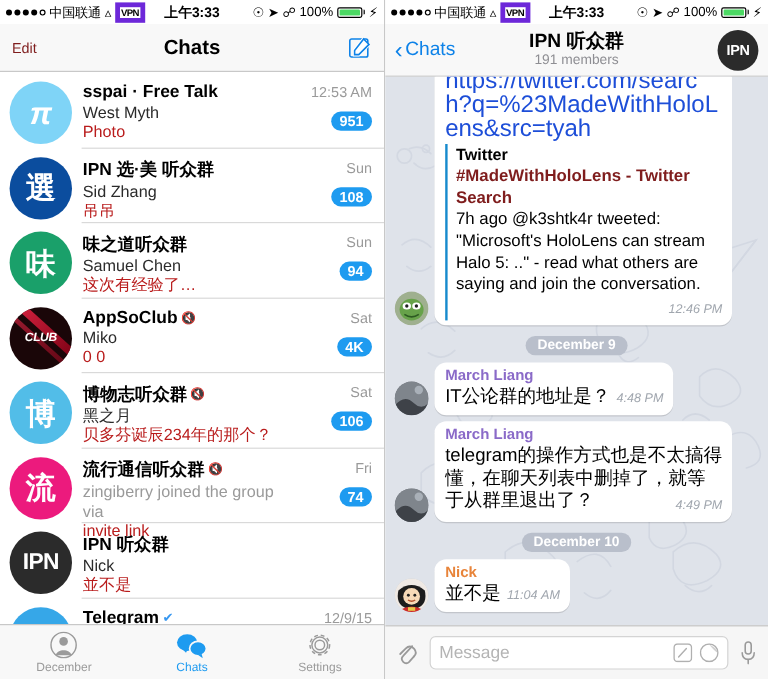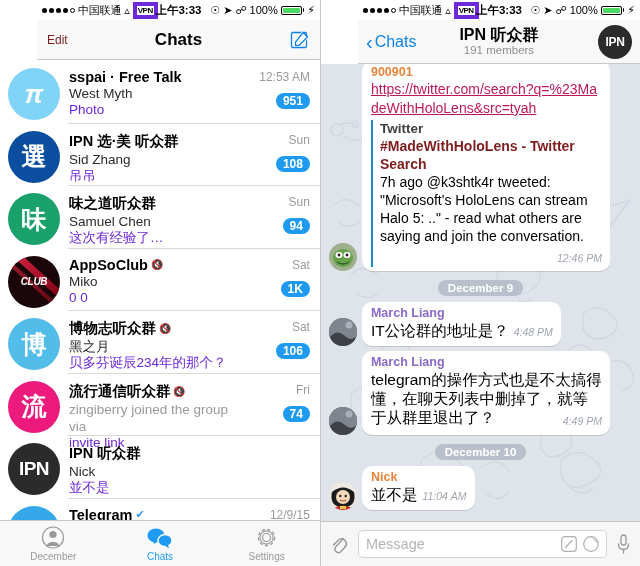--- a/index.html
+++ b/index.html
@@ -1,19 +1,19 @@
 <!DOCTYPE html>
 <html><head>
 <meta charset="utf-8">
 <style>
   * { box-sizing: border-box; margin:0; padding:0; }
   html,body { width:640px; height:566px; overflow:hidden; background:#fff;
     font-family:"Liberation Sans","DejaVu Sans",sans-serif; }
   .screen { display:flex; width:640px; height:566px; }
-  .pane { width:352px; height:566px; position:relative; overflow:hidden; background:#fff;padding-left:37px; }
+  .pane { width:352px; height:566px; position:relative; overflow:hidden; background:#fff; }
   .pane.right { border-left:1px solid #c8c8c8; }
 
   
   .statusbar { height:20px; display:flex; align-items:center; padding:0 5px;
     font-size:11px; color:#000; background:#fff; position:relative; }
   .sb-left { display:flex; align-items:center; gap:3px; }
   .dots { display:flex; align-items:center; gap:2px; }
   .dot { width:5px; height:5px; border-radius:50%; background:#000; display:block; }
   .dot.hollow { background:#fff; border:1px solid #000; width:5px; height:5px; }
   .carrier { font-size:11px; letter-spacing:-0.2px; }
@@ -61,21 +61,21 @@
     opacity:.85; }
   .club-streak.b { top:30px; height:4px; opacity:.55; }
   .club-text { position:relative; z-index:2; font-size:10px; font-style:italic;
     font-weight:bold; letter-spacing:-0.3px; }
   .chat-body { flex:1; min-width:0; padding-top:1px; }
   .chat-title { font-size:14.5px; font-weight:bold; color:#000; white-space:nowrap;
     overflow:hidden; text-overflow:ellipsis; display:flex; align-items:center; gap:3px; }
   .mute { color:#9a9a9a; font-size:10px; }
   .verified { color:#3797f0; font-size:11px; }
   .chat-sender { font-size:13.5px; color:#2b2b2b; line-height:17px; }
-  .chat-msg { font-size:13.5px; color:#6d28d9; line-height:16px; overflow:hidden;
+  .chat-msg { font-size:13.5px; color:#b91c1c; line-height:16px; overflow:hidden;
     max-height:33px; }
   .chat-meta { width:62px; flex:none; text-align:right; padding-top:2px; }
   .chat-time { font-size:12px; color:#9a9a9a; display:block; }
   .badge { display:inline-block; background:#1e9bf0; color:#fff; font-size:12px;
     font-weight:bold; border-radius:10px; padding:1px 7px; margin-top:9px; min-width:26px; }
 
   
   .tabbar { position:absolute; bottom:0; left:0; right:0; height:46px; background:#f8f8f8;
     border-top:1px solid #c8c8c8; display:flex; }
   .tab { flex:1; display:flex; flex-direction:column; align-items:center;
@@ -104,27 +104,27 @@
   .daysep span { background:#b9bfcb; color:#fff; font-size:11.5px; font-weight:bold;
     border-radius:9px; padding:2px 10px; display:inline-block; }
   .msgrow { display:flex; align-items:flex-end; margin-bottom:5px; }
   .mav { width:28px; height:28px; border-radius:50%; flex:none; margin-right:5px;
     overflow:hidden; position:relative; }
   .bubble { background:#fff; border-radius:10px; padding:4px 8px 4px 9px; max-width:254px;
     box-shadow:0 1px 0.5px rgba(0,0,0,.13); position:relative; }
   .sname { font-size:12.5px; font-weight:bold; line-height:15px; }
   .btext { font-size:14.5px; color:#000; line-height:19px; word-wrap:break-word; }
   .btext.cjk { font-size:15.5px; }
-  .link { color:#be185d; text-decoration:underline; word-break:break-all; font-size:14px;
+  .link { color:#1d4ed8; word-break:break-all; font-size:20px;
     line-height:19px; }
   .time { font-size:10.5px; color:#a0a6ae; font-style:italic; float:right;
     margin:4px 0 0 6px; }
   .time.inline { float:none; display:inline; margin-left:5px; vertical-align:baseline; }
   .webprev { border-left:2px solid #168acd; padding-left:7px; margin-top:2px; }
-  .wp-site { color:#404040; font-size:13.5px; font-weight:bold; line-height:17px; }
+  .wp-site { color:#000000; font-size:13.5px; font-weight:bold; line-height:17px; }
   .wp-title { color:#7f1d1d; font-size:14px; font-weight:bold; line-height:18px; }
   .wp-desc { color:#000; font-size:14px; line-height:18px; }
   .cf { clear:both; }
 
   
   .inputbar { position:absolute; bottom:0; left:0; right:0; height:45px; background:#f6f6f6;
     border-top:1px solid #c3c3c3; display:flex; align-items:center; padding:0 9px; gap:9px; }
   .field { flex:1; height:28px; background:#fff; border:1px solid #d4d4d4; border-radius:5px;
     display:flex; align-items:center; padding:0 7px; }
   .ph { flex:1; color:#b4b4b4; font-size:14.5px; }
@@ -241,21 +241,21 @@
         <div class="chat-body">
           <div class="chat-title">
             <span>AppSoClub</span>
             <span class="mute">🔇</span>
           </div>
           <div class="chat-sender">Miko</div>
           <div class="chat-msg">0 0</div>
         </div>
         <div class="chat-meta">
           <span class="chat-time">Sat</span>
-          <span class="badge">1K</span>
+          <span class="badge">4K</span>
         </div>
       </div>
 
       <div class="chat-row">
         <div class="avatar bo">
             <span>博</span>
           </div>
         <div class="chat-body">
           <div class="chat-title">
             <span>博物志听众群</span>

